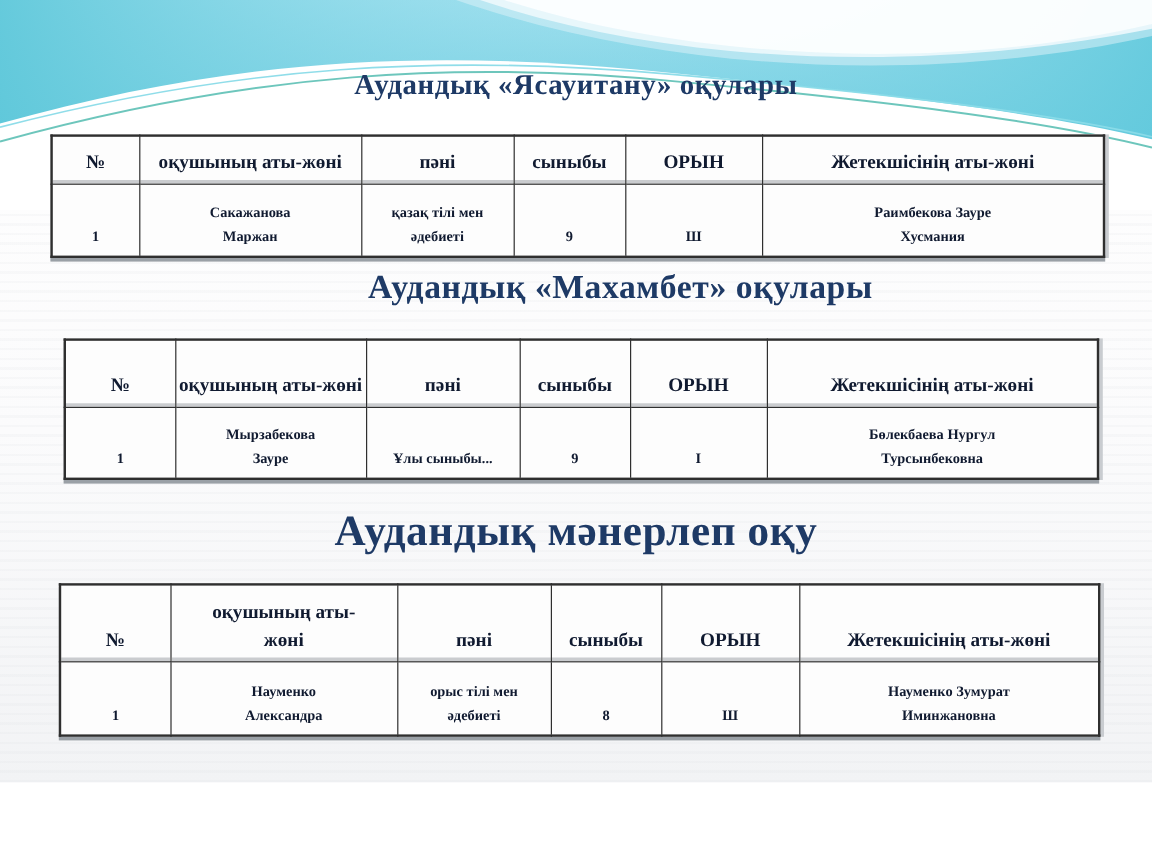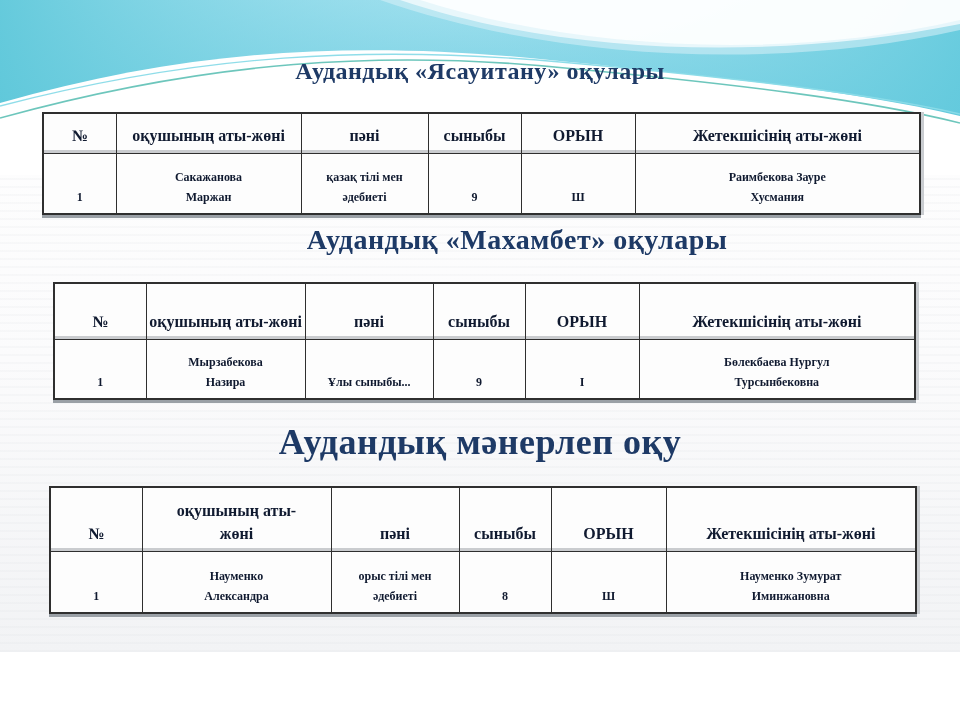--- a/index.html
+++ b/index.html
@@ -139,21 +139,21 @@
         <td>пәні</td>
         <td>сыныбы</td>
         <td>ОРЫН</td>
         <td>Жетекшісінің аты-жөні</td>
       </tr>
     </thead>
     <tbody>
       <tr class="drow">
         <td>1</td>
         <td>Мырзабекова
-Назира</td>
+Зауре</td>
         <td>Ұлы сыныбы...</td>
         <td>9</td>
         <td>І</td>
         <td>Бөлекбаева Нургул
 Турсынбековна</td>
       </tr>
     </tbody>
   </table>
 
   <div class="sec-title title-3">Аудандық мәнерлеп оқу</div>

